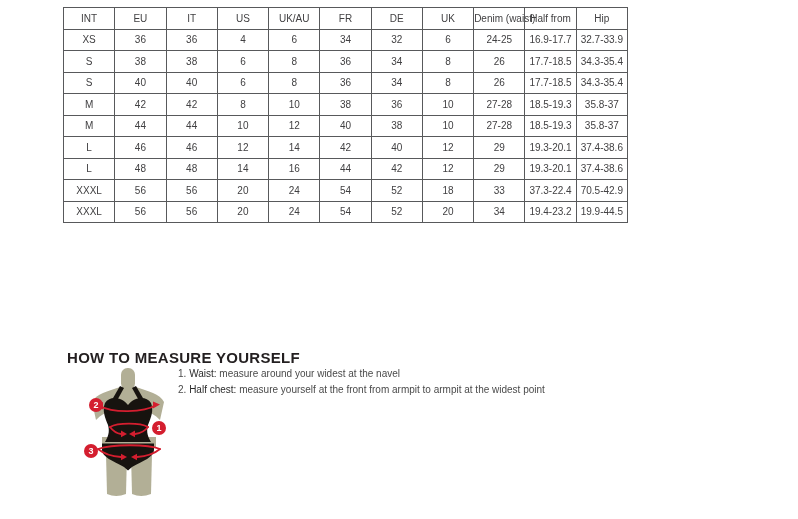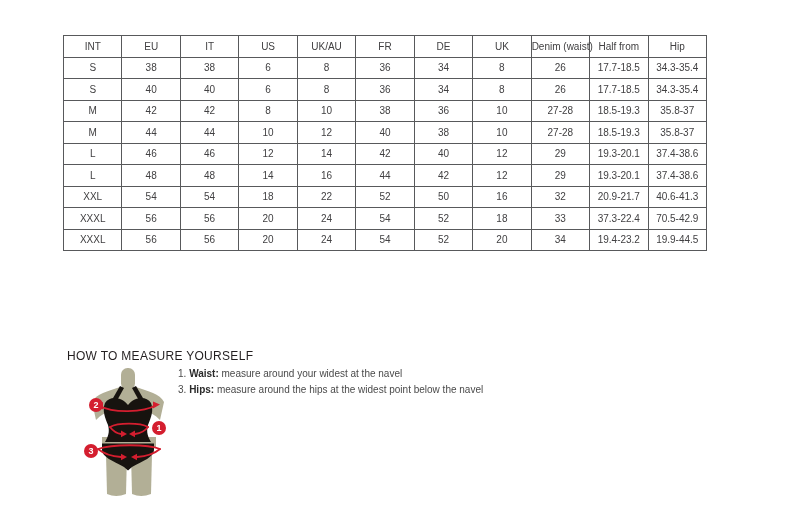--- a/index.html
+++ b/index.html
@@ -6,54 +6,54 @@
   html, body {
     width: 798px; height: 519px;
     background: #ffffff;
     font-family: "Liberation Sans", sans-serif;
     position: relative;
     overflow: hidden;
   }
   
   .size-table {
     position: absolute;
-    left: 63px; top: 35px;
-    width: 644px;
+    left: 63px; top: 7px;
+    width: 565px;
     border-collapse: collapse;
     table-layout: fixed;
   }
   .size-table th, .size-table td {
     border: 1px solid #58595b;
     font-size: 10px;
     font-weight: 400;
     color: #414042;
     text-align: center;
     vertical-align: middle;
     height: 21.5px;
     padding: 0;
     white-space: nowrap;
     overflow: visible;
   }
   
   .measure-heading {
     position: absolute;
     left: 67px; top: 349px;
-    font-size: 12px;
-    font-weight: 400;
+    font-size: 15px;
+    font-weight: 700;
     color: #231f20;
     letter-spacing: 0.3px;
   }
   .measure-steps {
     position: absolute;
     left: 178px; top: 369px;
     font-size: 10px;
     color: #4a4a4a;
   }
   .step { margin-bottom: 5.5px; line-height: 10px; height: 10px; white-space: nowrap; }
-  .step b { font-weight: 700; color: #2b2b2b; }
+  .step b { font-weight: 400; color: #2b2b2b; }
   
   .illustration {
     position: absolute;
     left: 70px; top: 364px;
     width: 120px; height: 140px;
   }
   .illustration svg { position: absolute; left: 0; top: 0; }
   .badge {
     position: absolute;
     width: 14px; height: 14px;
@@ -85,20 +85,33 @@
         <th>FR</th>
         <th>DE</th>
         <th>UK</th>
         <th>Denim (waist)</th>
         <th>Half from</th>
         <th>Hip</th>
       </tr>
   </thead>
   <tbody>
       <tr>
+        <td>XS</td>
+        <td>36</td>
+        <td>36</td>
+        <td>4</td>
+        <td>6</td>
+        <td>34</td>
+        <td>32</td>
+        <td>6</td>
+        <td>24-25</td>
+        <td>16.9-17.7</td>
+        <td>32.7-33.9</td>
+      </tr>
+      <tr>
         <td>S</td>
         <td>38</td>
         <td>38</td>
         <td>6</td>
         <td>8</td>
         <td>36</td>
         <td>34</td>
         <td>8</td>
         <td>26</td>
         <td>17.7-18.5</td>
@@ -161,33 +174,20 @@
         <td>48</td>
         <td>48</td>
         <td>14</td>
         <td>16</td>
         <td>44</td>
         <td>42</td>
         <td>12</td>
         <td>29</td>
         <td>19.3-20.1</td>
         <td>37.4-38.6</td>
-      </tr>
-      <tr>
-        <td>XXL</td>
-        <td>54</td>
-        <td>54</td>
-        <td>18</td>
-        <td>22</td>
-        <td>52</td>
-        <td>50</td>
-        <td>16</td>
-        <td>32</td>
-        <td>20.9-21.7</td>
-        <td>40.6-41.3</td>
       </tr>
       <tr>
         <td>XXXL</td>
         <td>56</td>
         <td>56</td>
         <td>20</td>
         <td>24</td>
         <td>54</td>
         <td>52</td>
         <td>18</td>
@@ -208,21 +208,21 @@
         <td>19.4-23.2</td>
         <td>19.9-44.5</td>
       </tr>
     </tbody>
 </table>
 
 <div class="measure-heading">HOW TO MEASURE YOURSELF</div>
 
 <div class="measure-steps">
     <div class="step"><span>1. </span><b>Waist:</b><span> measure around your widest at the navel</span></div>
-    <div class="step"><span>3. </span><b>Hips:</b><span> measure around the hips at the widest point below the navel</span></div>
+    <div class="step"><span>2. </span><b>Half chest:</b><span> measure yourself at the front from armpit to armpit at the widest point</span></div>
   </div>
 
 <div class="illustration">
   <svg width="120" height="140" viewBox="0 0 120 140">
 
     <g fill="#b2af96">
       <rect x="51" y="4" width="14" height="22" rx="6.5"></rect>
       <path d="M22,38 C26,30 38,27 50,23 L66,23 C78,27 90,30 94,38 L90,56 C80,46 70,44 58,44 C46,44 36,46 26,56 Z"></path>
       <rect x="32" y="73" width="54" height="10"></rect>
       <path d="M36,90 L57,90 L56,130 Q46,134 37,130 Z"></path>

